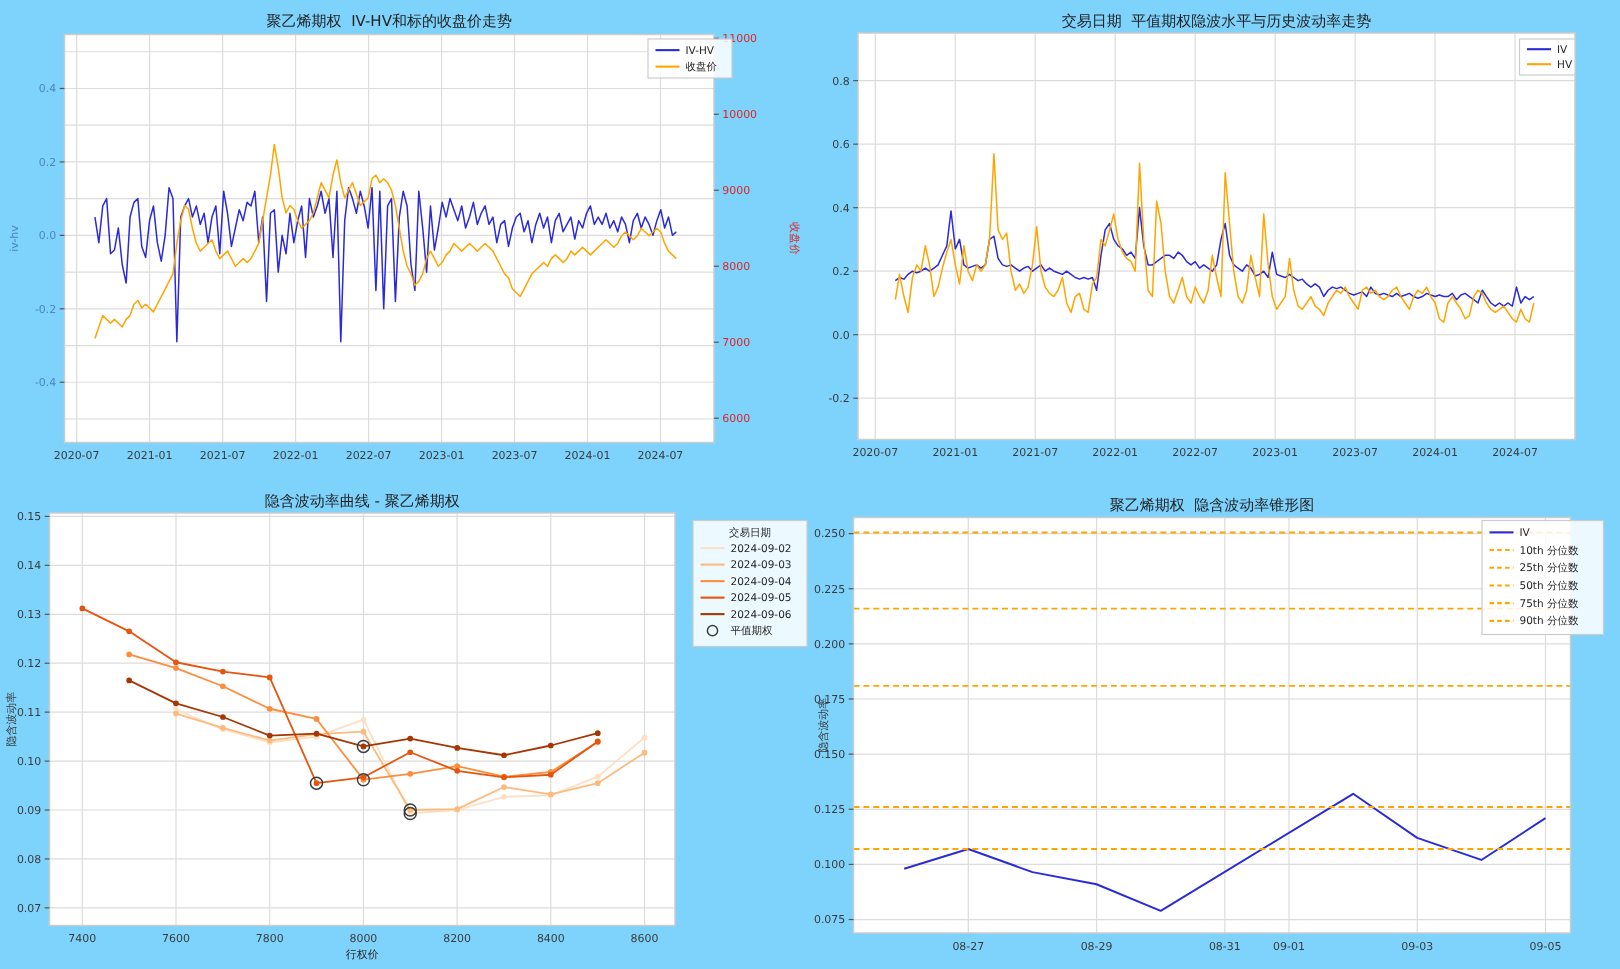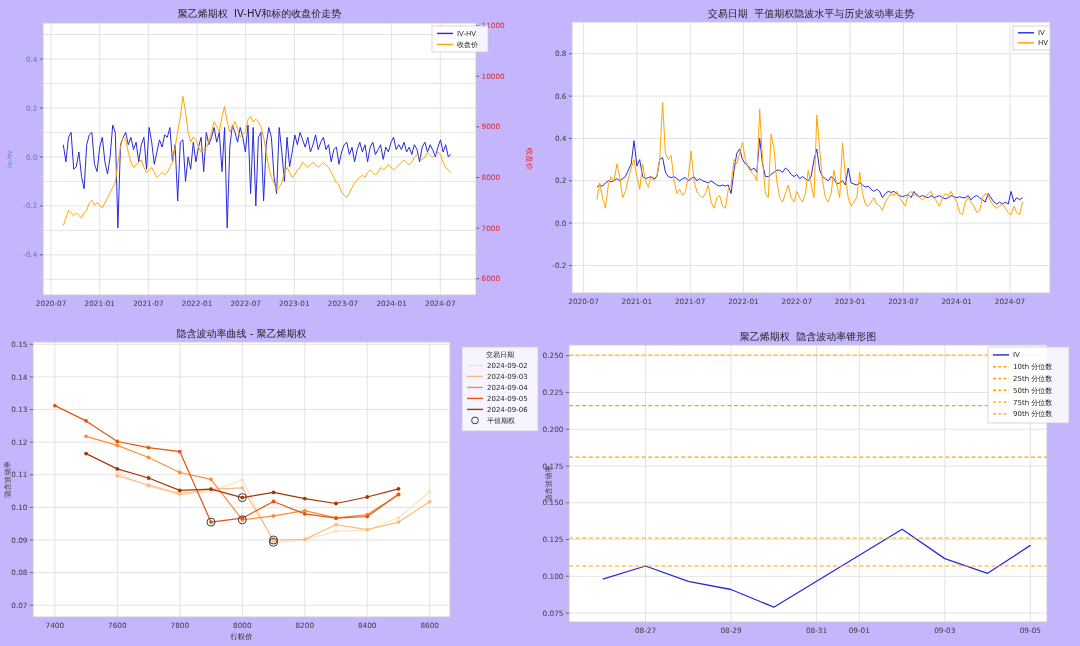--- a/index.html
+++ b/index.html
@@ -1,17 +1,17 @@
 <!DOCTYPE html>
 <html><head>
 <meta charset="utf-8">
 <style>
   html,body{margin:0;padding:0;background:#ffffff;}
   body{width:1080px;height:646px;overflow:hidden;font-family:"DejaVu Sans",sans-serif;}
-  .fig{position:relative;width:1080px;height:646px;background:#c4b5fd;}
+  .fig{position:relative;width:1080px;height:646px;background:#7dd3fc;}
   .chart-host{position:absolute;}
   #c0{left:0;top:0;} #c1{left:540px;top:0;} #c2{left:0;top:320px;} #c3{left:540px;top:320px;}
   .ctitle{position:absolute;text-align:center;font-size:10px;color:#1f1f1f;white-space:pre;z-index:5;}
   svg text{font-family:"DejaVu Sans",sans-serif;}
 </style>
 </head>
 <body>
 
 <div class="fig">
   <div class="ctitle" style="left:43px;top:7px;width:433px">聚乙烯期权  IV-HV和标的收盘价走势</div>

